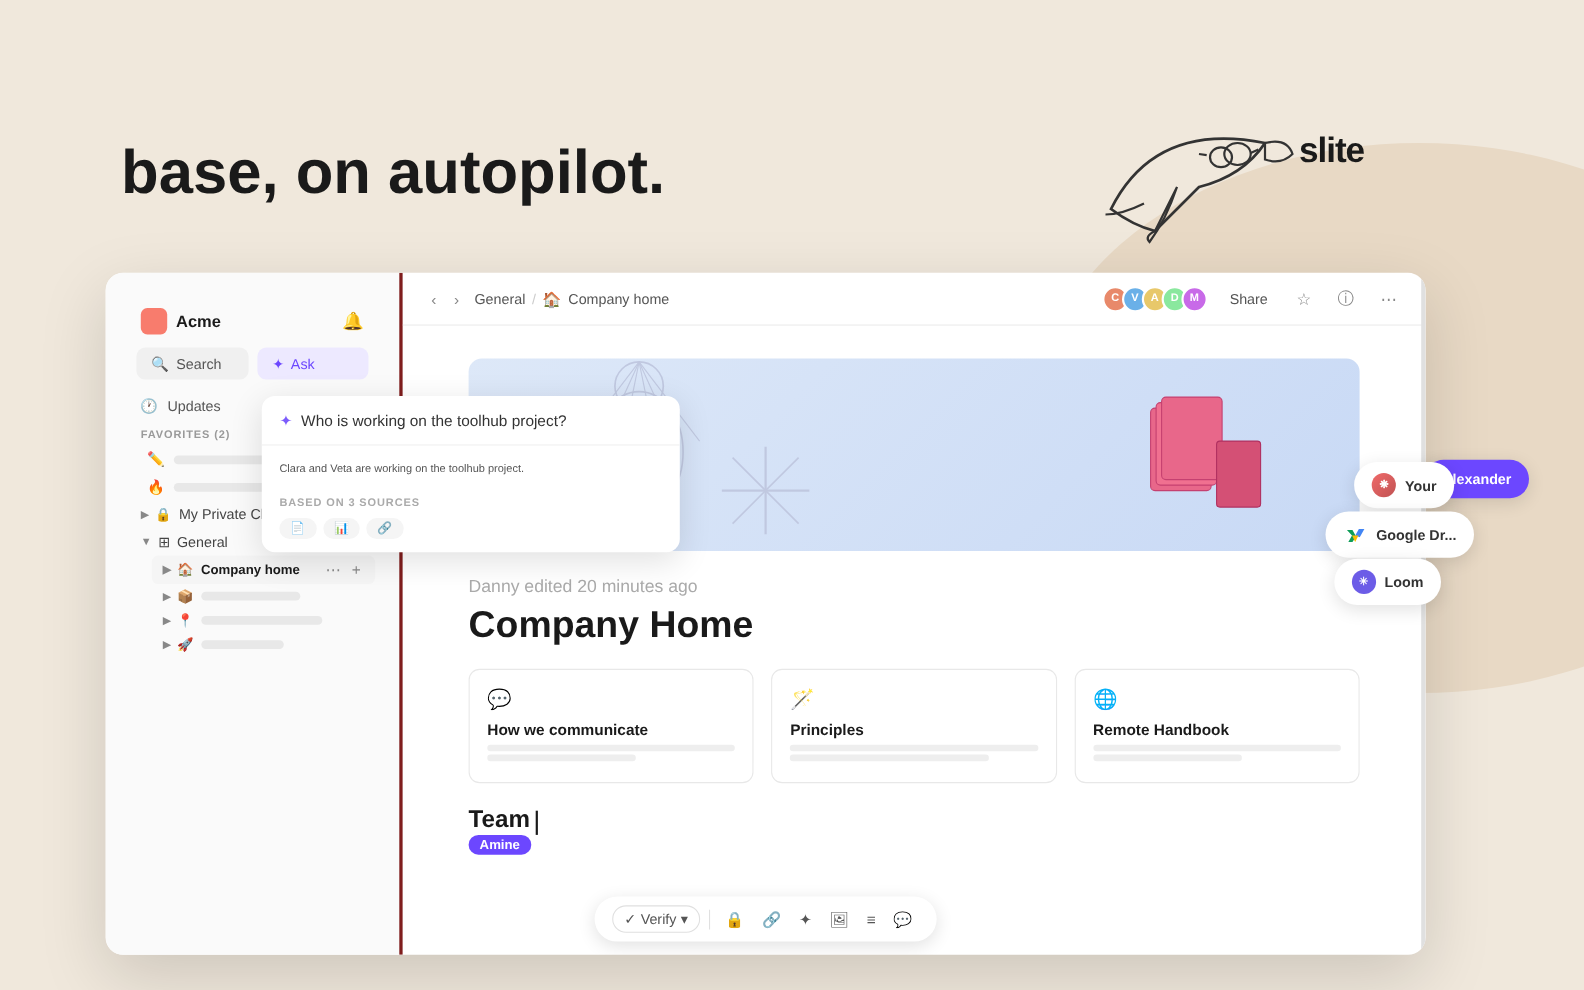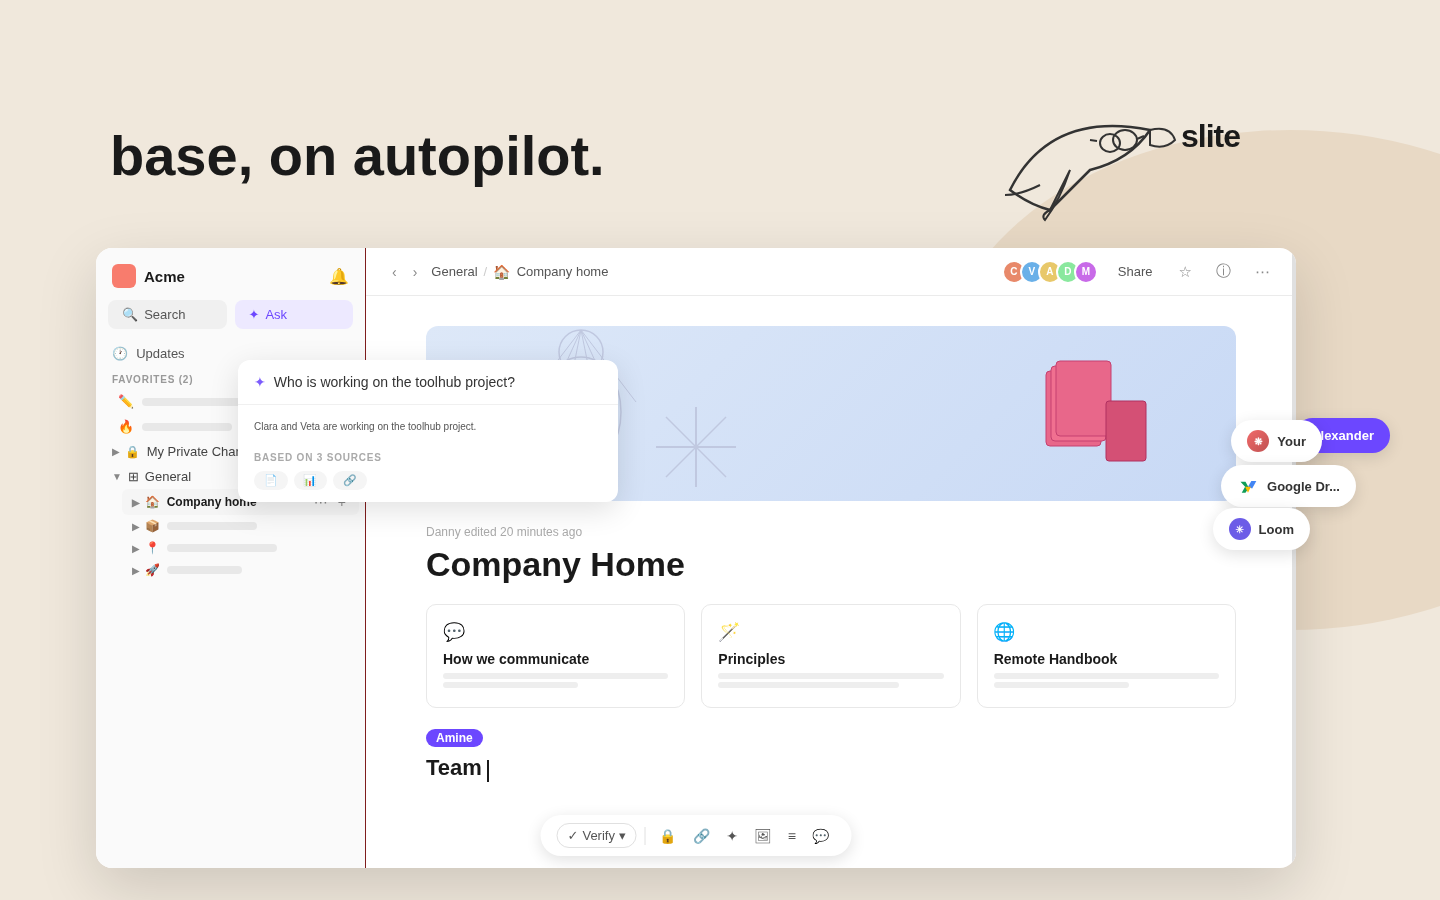--- a/index.html
+++ b/index.html
@@ -82,24 +82,24 @@
       display: flex;
       overflow: hidden;
       z-index: 10;
     }
 
     
     .sidebar {
       width: 270px;
       min-width: 270px;
       background: #fafafa;
-      border-right: 1px solid #7f1d1d;
+      border-right: 3px solid #7f1d1d;
       display: flex;
       flex-direction: column;
-      padding: 0;
+      padding: 16px;
     }
 
     .sidebar-header {
       display: flex;
       align-items: center;
       justify-content: space-between;
       padding: 16px 16px 12px;
     }
     .workspace-name {
       display: flex;
@@ -396,21 +396,21 @@
       gap: 4px;
       background: #f5f5f5;
       border-radius: 20px;
       padding: 3px 10px;
       font-size: 11px;
       color: #555;
     }
 
     
     .doc-meta {
-      font-size: 12px;
+      font-size: 16px;
       color: #aaa;
       margin-bottom: 6px;
     }
     .doc-title {
       font-size: 34px;
       font-weight: 800;
       color: #1a1a1a;
       margin-bottom: 20px;
     }
 
@@ -502,21 +502,21 @@
       font-weight: 600;
       color: #333;
       z-index: 30;
     }
     .badge-asana {
       top: 420px;
       right: 118px;
     }
     .badge-gdrive {
       top: 465px;
-      right: 84px;
+      right: 100px;
     }
     .badge-loom {
       top: 508px;
       right: 130px;
     }
     .badge-alexander {
       top: 418px;
       right: 50px;
       background: #6c47ff;
       color: #fff;
@@ -818,26 +818,26 @@
           <div class="card-bar medium"></div>
         </div>
         <div class="doc-card">
           <div class="card-icon">🌐</div>
           <div class="card-title">Remote Handbook</div>
           <div class="card-bar"></div>
           <div class="card-bar short"></div>
         </div>
       </div>
 
-      <div>
-        <span class="amine-tag">Amine</span>
-      </div>
       <div style="margin-top:4px;">
         <span class="team-text">Team</span>
         <span class="cursor-blink"></span>
+      </div>
+      <div>
+        <span class="amine-tag">Amine</span>
       </div>
 
     </div>
 
     <div class="editor-bar">
       <button class="verify-btn">
         <span>✓</span>
         <span>Verify</span>
         <span>▾</span>
       </button>

